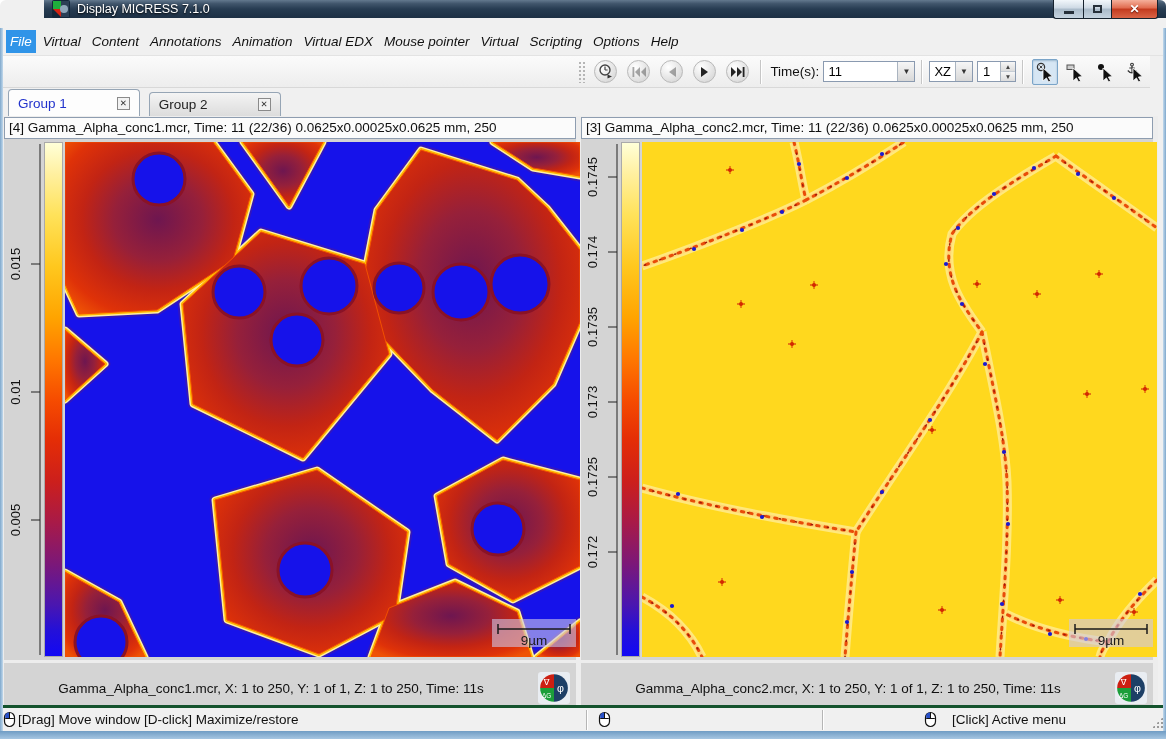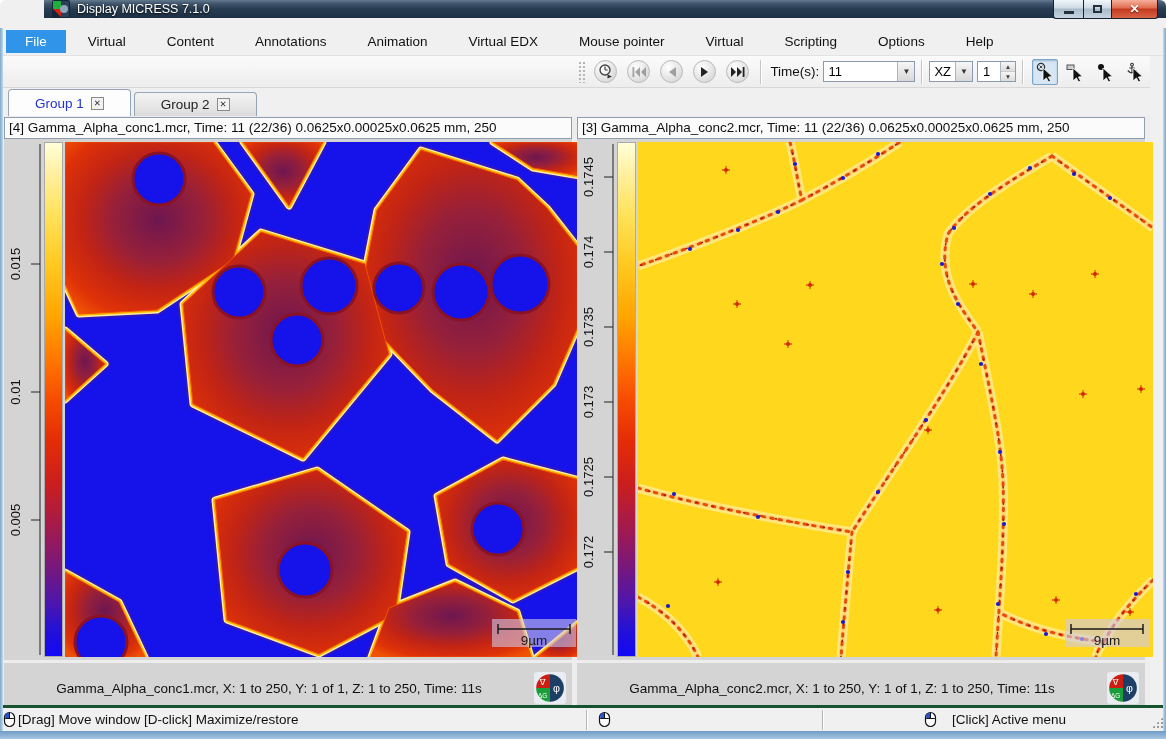--- a/index.html
+++ b/index.html
@@ -23,21 +23,21 @@
   .win-btn.max { width:29px; }
   .win-btn.close { width:46px; border-left:none; border-radius:0 0 3px 0;
     background:linear-gradient(180deg,#f5b09b 0%,#e06a4d 45%,#c33a1e 50%,#d96446 100%); }
   .glyph-min { width:10px; height:3px; background:#26303a; margin-top:6px; }
   .glyph-max { width:9px; height:8px; border:2px solid #26303a; background:transparent; }
   .glyph-close { color:#fff; font-size:12px; font-weight:bold; text-shadow:0 1px 1px #6b1204; }
 
   
   .menubar { position:absolute; left:0; top:28px; right:0; height:28px; background:#f0f0f0;
     display:flex; align-items:center; padding-left:6px; border-bottom:1px solid #e3e3e3; }
-  .menu-item { font-size:13.5px; color:#111; padding:4px 19px; margin-right:3px; }
+  .menu-item { font-size:13.5px; color:#111; padding:4px 4px; margin-right:3px;font-style:italic; }
   .menu-item.active { background:#3094e8; color:#fff; }
 
   
   .toolbar { position:absolute; left:0; top:56px; right:16px; height:32px;
     background:linear-gradient(180deg,#fbfbfb,#ededed); border-bottom:1px solid #d8d8d8;
     display:flex; align-items:center;justify-content:flex-end; }
   .grip { width:7px; height:22px; margin:0 4px 0 5px;
     background-image:radial-gradient(#b5b5b5 1px, transparent 1.2px);
     background-size:4px 4px; }
   .tb-sep { width:2px; height:24px; margin:0 6px;
@@ -59,29 +59,29 @@
   .spin .val { font-size:13px; padding:2px 5px; min-width:22px; }
   .spin .arrows { width:15px; display:flex; flex-direction:column; border-left:1px solid #aab4c0; }
   .spin .arrows div { flex:1; font-size:6.5px; color:#444; text-align:center; line-height:9px;
     background:linear-gradient(180deg,#f6f6f6,#dcdcdc); }
   .spin .arrows div + div { border-top:1px solid #c5ccd4; }
 
   
   .tabbar { position:absolute; left:0; top:88px; right:0; height:28px; background:#f0f0f0;
     display:flex; align-items:flex-end; padding-left:8px; }
   .tab { display:flex; align-items:center; border:1px solid #96a5b5; border-bottom:none;
-    border-radius:4px 4px 0 0; padding:0 26px; margin-right:3px; }
+    border-radius:4px 4px 0 0; padding:0 9px; margin-right:9px;gap:43px; }
   .tab.active { height:27px; background:#fdfdfd; color:#2233cc; }
   .tab.inactive { height:24px; background:linear-gradient(180deg,#f4f4f4,#dcdcdc); color:#222; }
   .tab .t-label { font-size:13.5px; }
   .tab .closebox { width:13px; height:13px; border:1px solid #8a8a8a; background:#f2f2f2;
     font-size:8.5px; line-height:11px; text-align:center; color:#333; margin-left:7px; }
 
   
-  .workspace { position:absolute; left:0; top:116px; right:16px; height:588px; background:#ededed;
+  .workspace { position:absolute; left:0; top:116px; right:8px; height:588px; background:#ededed;
     display:flex; padding:1px 0 0 4px; }
   .panel { width:577px; margin-right:5px; }
   .panel-title { height:22px; background:#fbfbfb; border:1px solid #8e9db0; font-size:13.5px;
     color:#101010; line-height:20px; padding-left:4px; white-space:nowrap; overflow:hidden; }
   .panel-body { position:relative; height:521px; background:#d4d4d4; }
   .cbar-zone { position:absolute; left:0; top:0; width:61px; height:521px; }
   .cbar-axis { position:absolute; left:0; top:3px; }
   .cbar { position:absolute; left:40px; top:3px; width:19px; height:515px; border:1px solid #aaa;
     background:linear-gradient(180deg,#ffffd8 0%,#fff0a0 6%,#ffe25a 14%,#ffc81e 24%,#ffa400 34%,
       #ff7800 42%,#f64c00 50%,#e42d06 58%,#cc1f1c 66%,#a81a48 74%,#7c1878 82%,#4a16b0 90%,

